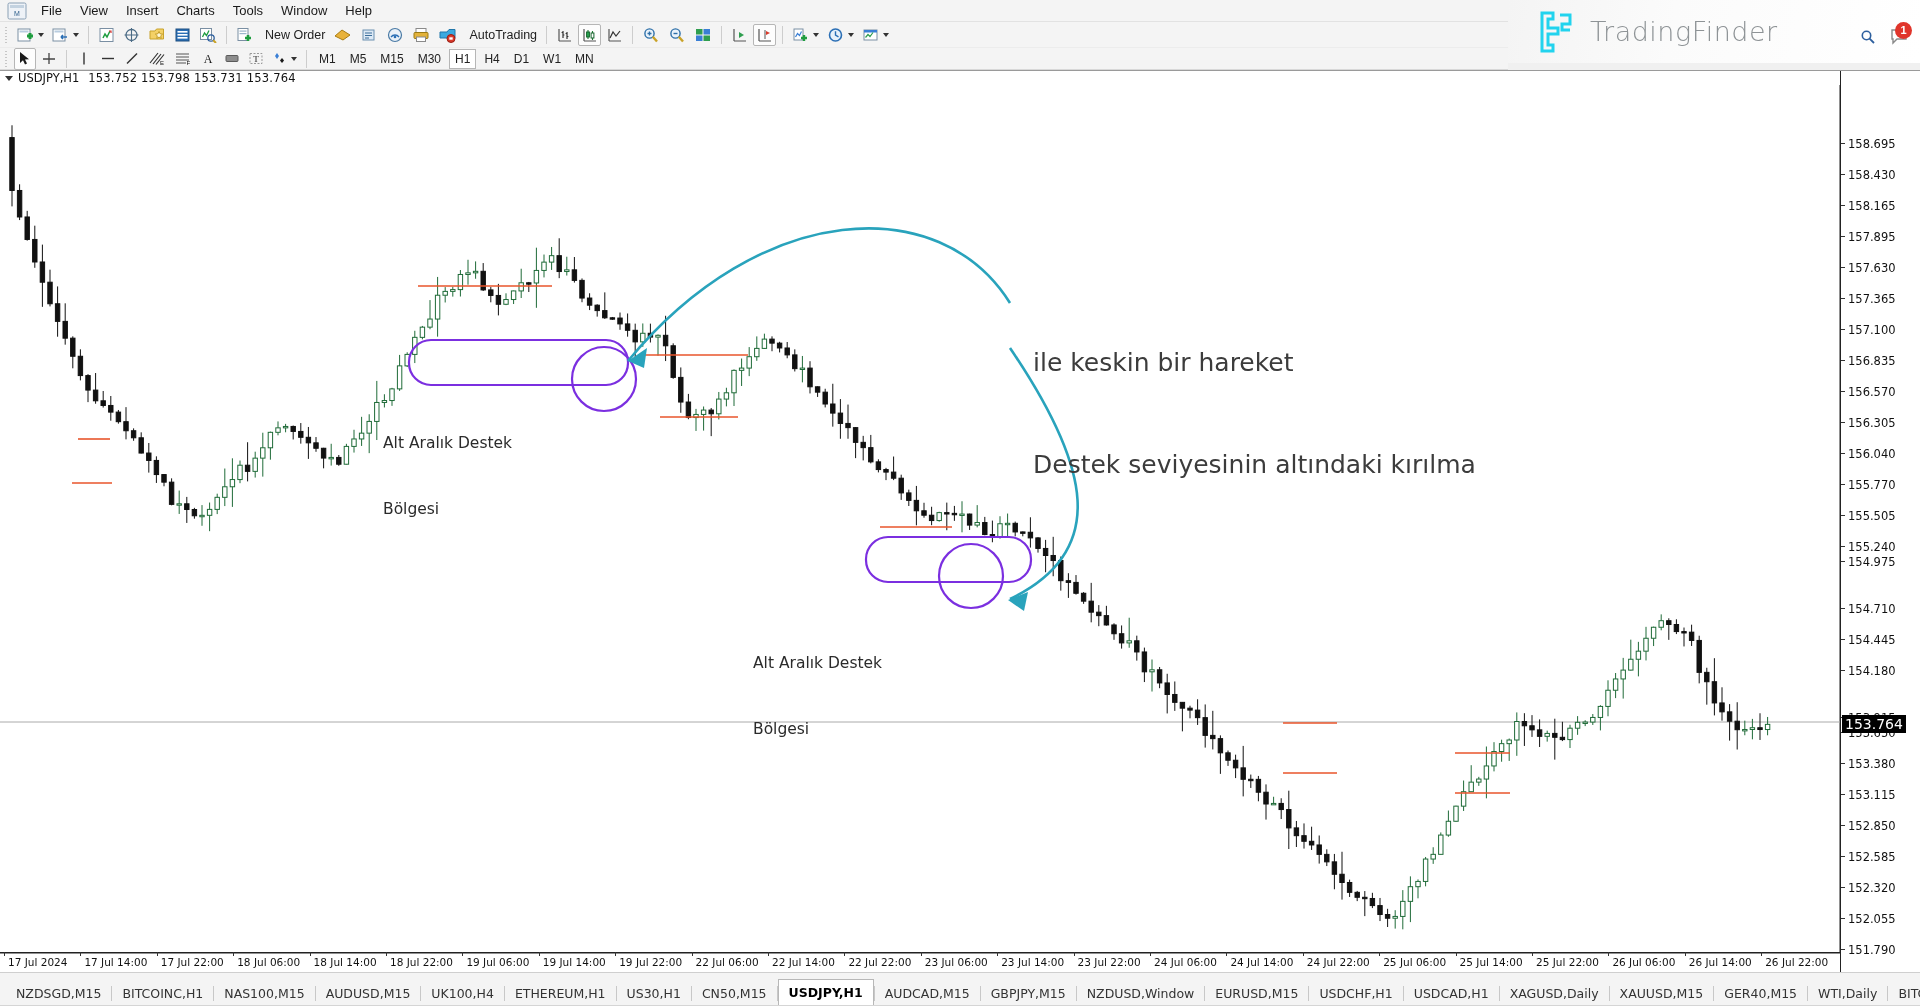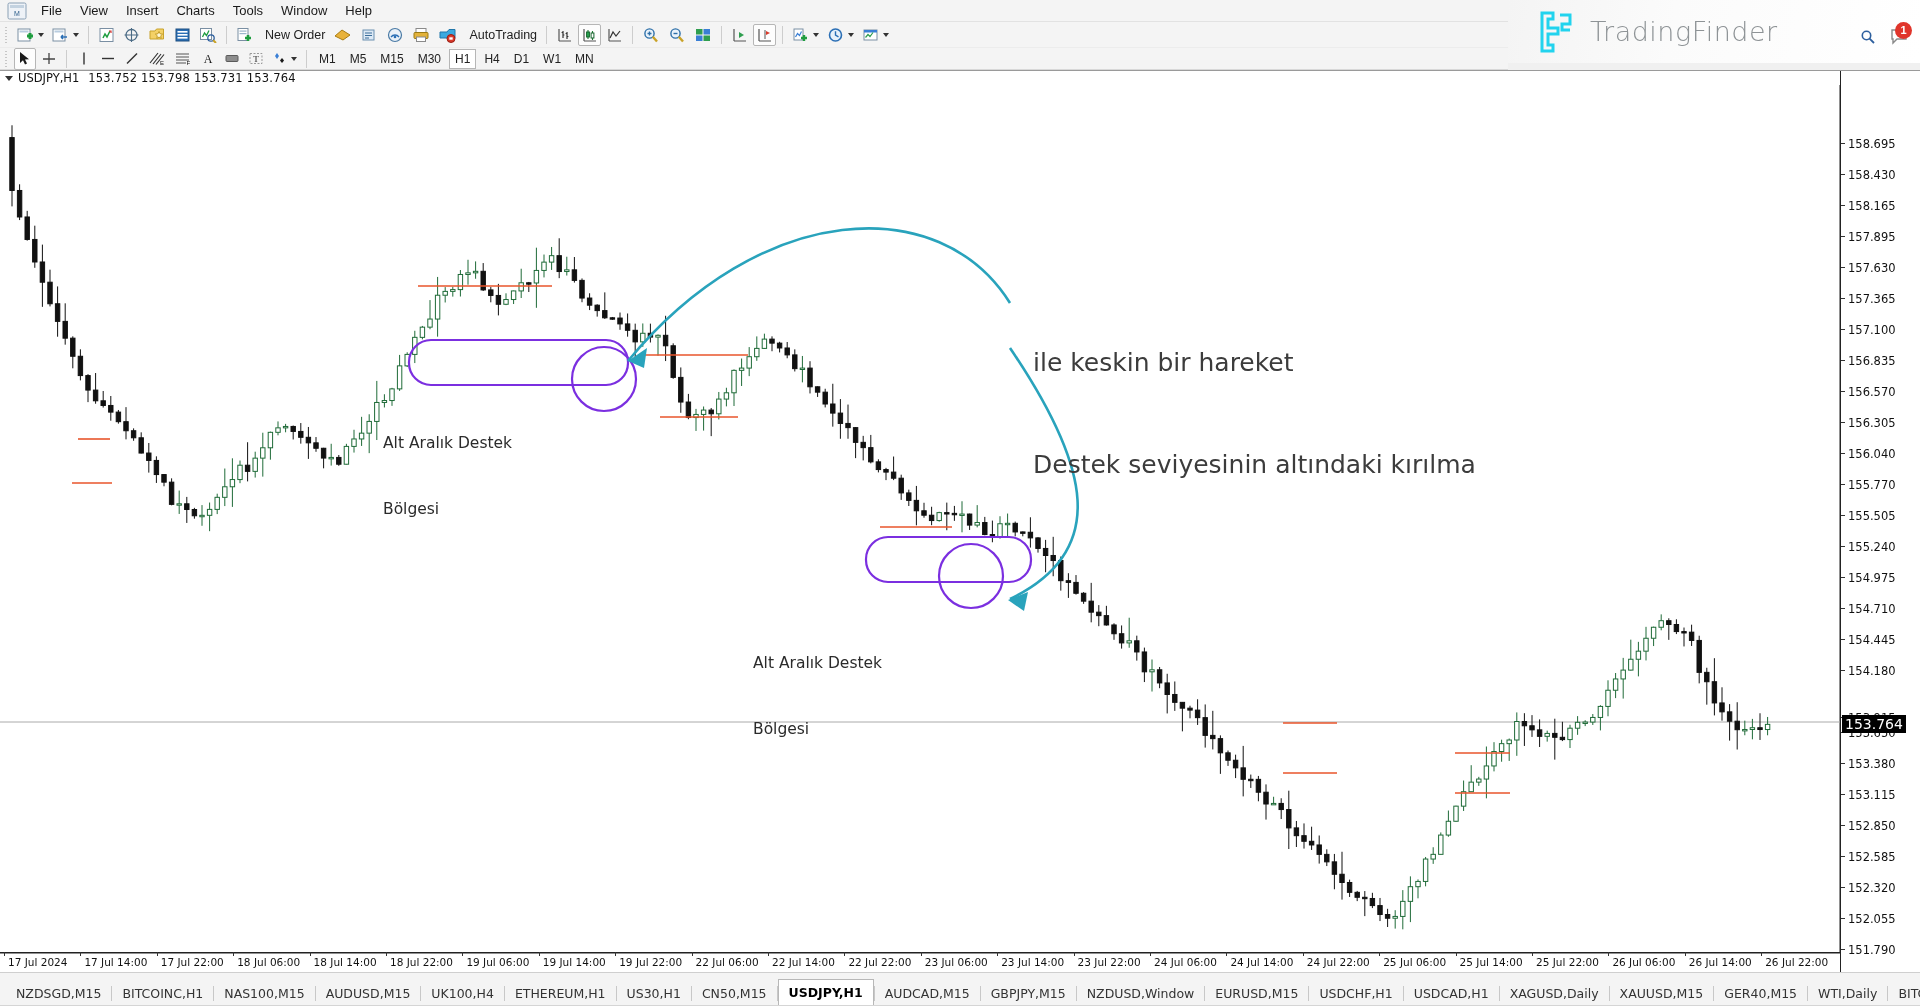--- a/index.html
+++ b/index.html
@@ -1117,21 +1117,21 @@
           <div class="price-tick" style="top: 190px;">157.630<span class="dash"></span></div>
           <div class="price-tick" style="top: 221px;">157.365<span class="dash"></span></div>
           <div class="price-tick" style="top: 252px;">157.100<span class="dash"></span></div>
           <div class="price-tick" style="top: 283px;">156.835<span class="dash"></span></div>
           <div class="price-tick" style="top: 314px;">156.570<span class="dash"></span></div>
           <div class="price-tick" style="top: 345px;">156.305<span class="dash"></span></div>
           <div class="price-tick" style="top: 376px;">156.040<span class="dash"></span></div>
           <div class="price-tick" style="top: 407px;">155.770<span class="dash"></span></div>
           <div class="price-tick" style="top: 438px;">155.505<span class="dash"></span></div>
           <div class="price-tick" style="top: 469px;">155.240<span class="dash"></span></div>
-          <div class="price-tick" style="top: 500px;">154.975<span class="dash"></span></div>
+          <div class="price-tick" style="top: 484px;">154.975<span class="dash"></span></div>
           <div class="price-tick" style="top: 531px;">154.710<span class="dash"></span></div>
           <div class="price-tick" style="top: 562px;">154.445<span class="dash"></span></div>
           <div class="price-tick" style="top: 593px;">154.180<span class="dash"></span></div>
           <div class="price-tick" style="top: 640px;">153.915<span class="dash"></span></div>
           <div class="price-tick" style="top: 655px;">153.650<span class="dash"></span></div>
           <div class="price-tick" style="top: 686px;">153.380<span class="dash"></span></div>
           <div class="price-tick" style="top: 717px;">153.115<span class="dash"></span></div>
           <div class="price-tick" style="top: 748px;">152.850<span class="dash"></span></div>
           <div class="price-tick" style="top: 779px;">152.585<span class="dash"></span></div>
           <div class="price-tick" style="top: 810px;">152.320<span class="dash"></span></div>

